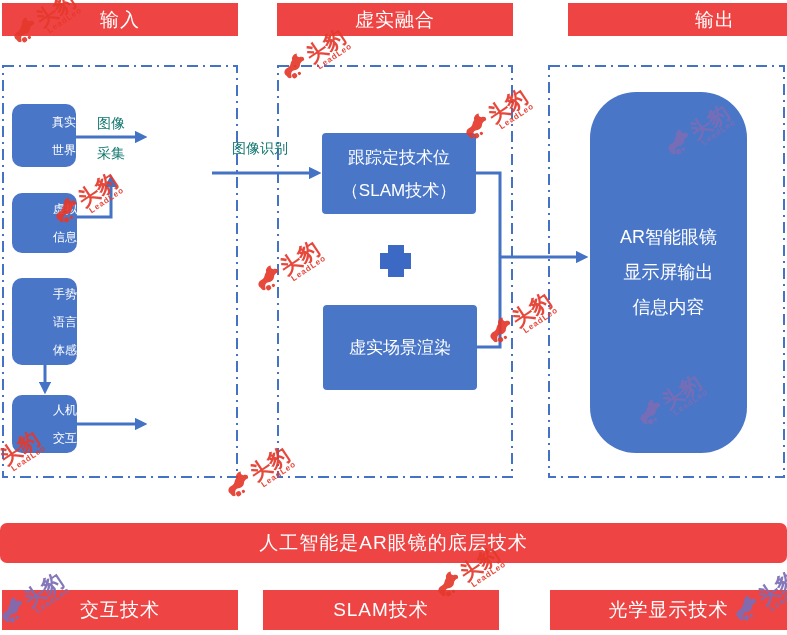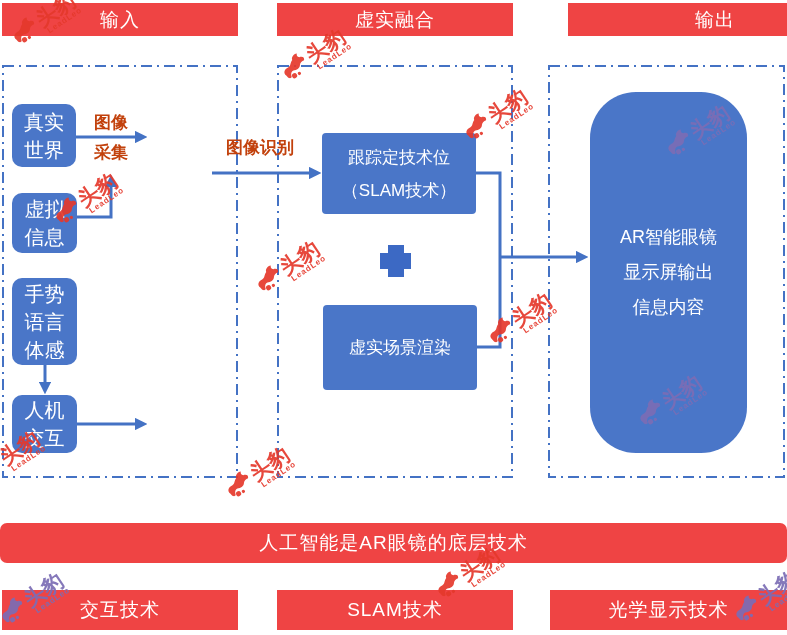--- a/index.html
+++ b/index.html
@@ -10,26 +10,26 @@
   .bar{
     position:absolute;background:#ef4444;color:#fff;display:flex;
     align-items:center;justify-content:center;font-size:19px;font-weight:500;
     letter-spacing:1px;
   }
   .box{
     position:absolute;background:#4A76C8;color:#fff;display:flex;
     align-items:center;justify-content:center;text-align:center;
     white-space:pre-line;
   }
-  .box-sm{border-radius:10px;font-size:20px;line-height:28px;}
+  .box-sm{border-radius:10px;font-size:12px;line-height:28px;justify-content:flex-end;}
   .box-tall{border-radius:26px;font-size:17px;line-height:23px;}
   .box-mid{border-radius:4px;font-size:17px;line-height:33px;}
   .box-out{border-radius:46px;font-size:18px;line-height:35px;}
   .lbl{
-    position:absolute;color:#c2410c;font-weight:bold;font-size:17px;
+    position:absolute;color:#0f766e;font-weight:normal;font-size:14px;
     text-align:center;white-space:pre-line;line-height:30px;
   }
   .svg-layer{position:absolute;left:0;top:0;pointer-events:none;}
   .plus{position:absolute;left:380px;top:245px;width:31px;height:32px;}
   .plus:before{content:"";position:absolute;left:0;top:8px;width:31px;height:16px;background:#3C69C4;}
   .plus:after{content:"";position:absolute;left:7.5px;top:0;width:16px;height:32px;background:#3C69C4;}
   
   .wm{
     position:absolute;width:92px;transform:rotate(-34deg);opacity:.92;
     pointer-events:none;line-height:1;
@@ -110,21 +110,21 @@
 显示屏输出
 信息内容</span>
   </div>
 
   <div class="bar" style="left:0px;top:523px;width:787px;height:40px;border-radius:7px;">
     <span>人工智能是AR眼镜的底层技术</span>
   </div>
   <div class="bar" style="left:2px;top:590px;width:236px;height:40px;">
     <span>交互技术</span>
   </div>
-  <div class="bar" style="left:277px;top:590px;width:236px;height:40px;">
+  <div class="bar" style="left:263px;top:590px;width:236px;height:40px;">
     <span>SLAM技术</span>
   </div>
   <div class="bar" style="left:550px;top:590px;width:237px;height:40px;">
     <span>光学显示技术</span>
   </div>
 
   <div class="wm wm-red" style="left:6px;top:0px;">
     <div class="wm-row">
         <svg width="30" height="24" viewBox="0 0 40 30">
           <path d="M4 20 C2 14 7 11 12 12 C16 13 18 8 22 7 C23 3 28 1 32 3 C30 5 30 7 32 9 C36 10 38 13 35 16 C32 15 29 16 27 18 C25 21 21 22 17 20 C13 18 10 21 9 25 C7 27 4 25 4 20 Z" fill="currentColor"></path>

